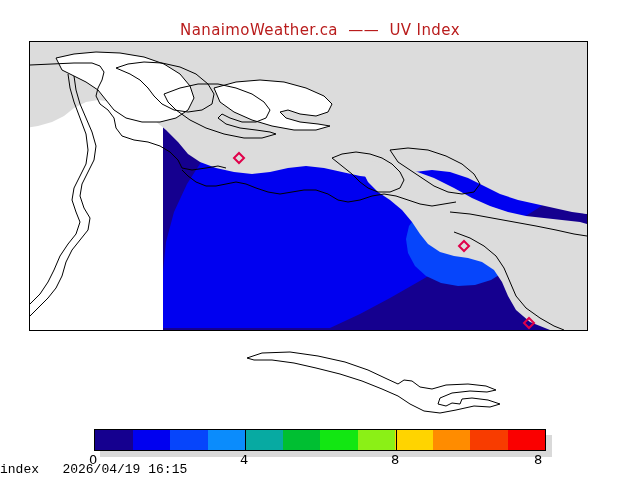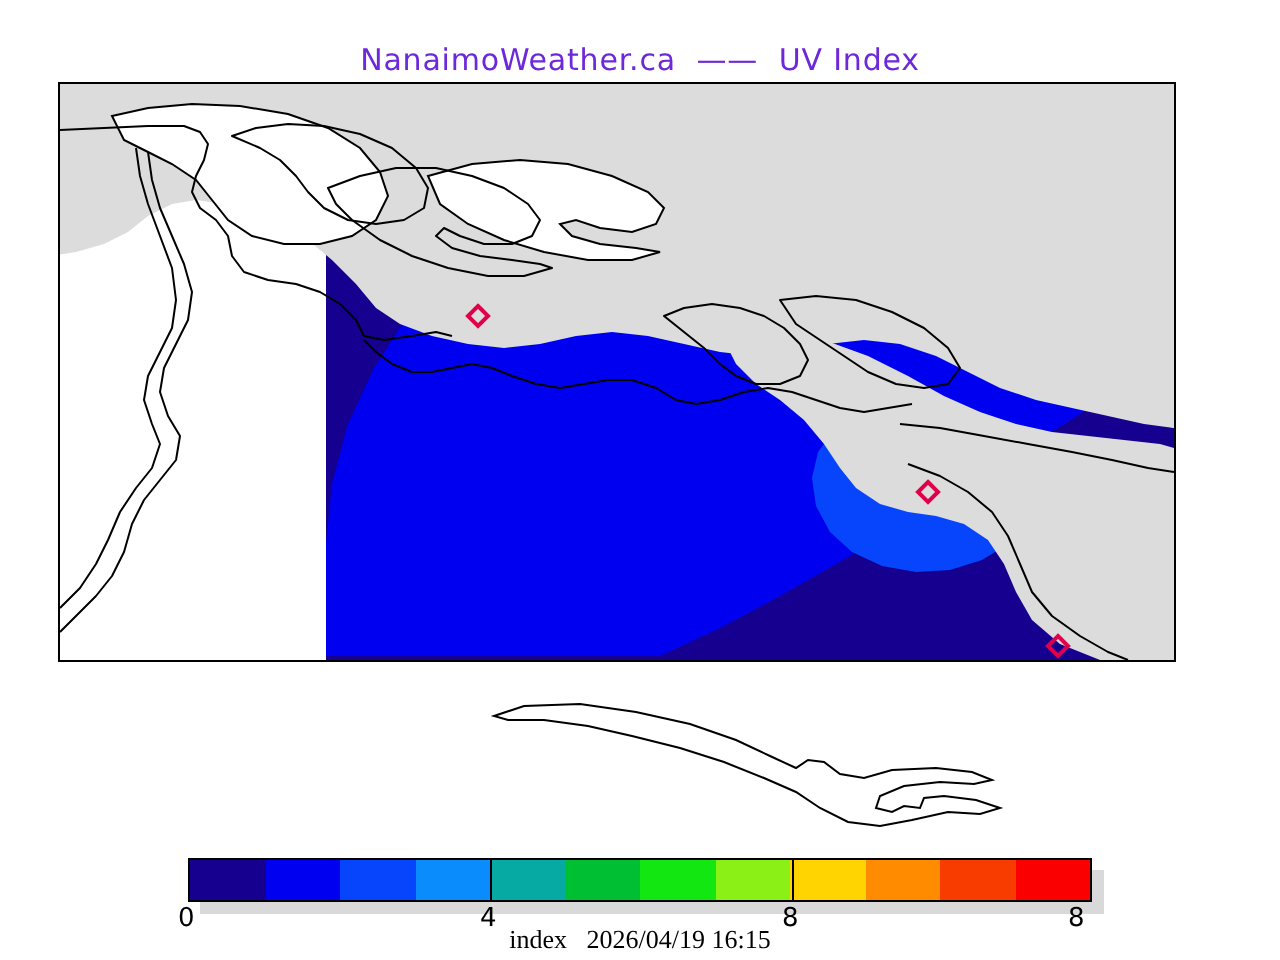--- a/index.html
+++ b/index.html
@@ -23,21 +23,21 @@
     background: #ffffff;
   }
   #title {
     position: absolute;
     left: 0;
     top: 21px;
     width: 640px;
     text-align: center;
     font-family: "DejaVu Sans", sans-serif;
     font-size: 15px;
-    color: #6d28d9;
+    color: #b91c1c;
     letter-spacing: 0.4px;
     white-space: pre;
   }
   #map-frame {
     position: absolute;
     left: 29px;
     top: 41px;
     width: 559px;
     height: 290px;
     border: 1px solid #000000;
@@ -82,22 +82,21 @@
     font-family: "DejaVu Sans", sans-serif;
     font-size: 13px;
     color: #000000;
     white-space: pre;
   }
   #cb-caption {
     position: absolute;
     top: 462px;
     left: 0;
     width: 640px;
-    text-align: center;
-    font-family: Liberation Serif, serif;
+    font-family: Liberation Mono, monospace;
     font-size: 13px;
     color: #000000;
     white-space: pre;
   }
   #cb-shadow {
     position: absolute;
     left: 100px;
     top: 451px;
     width: 452px;
     height: 6px;

